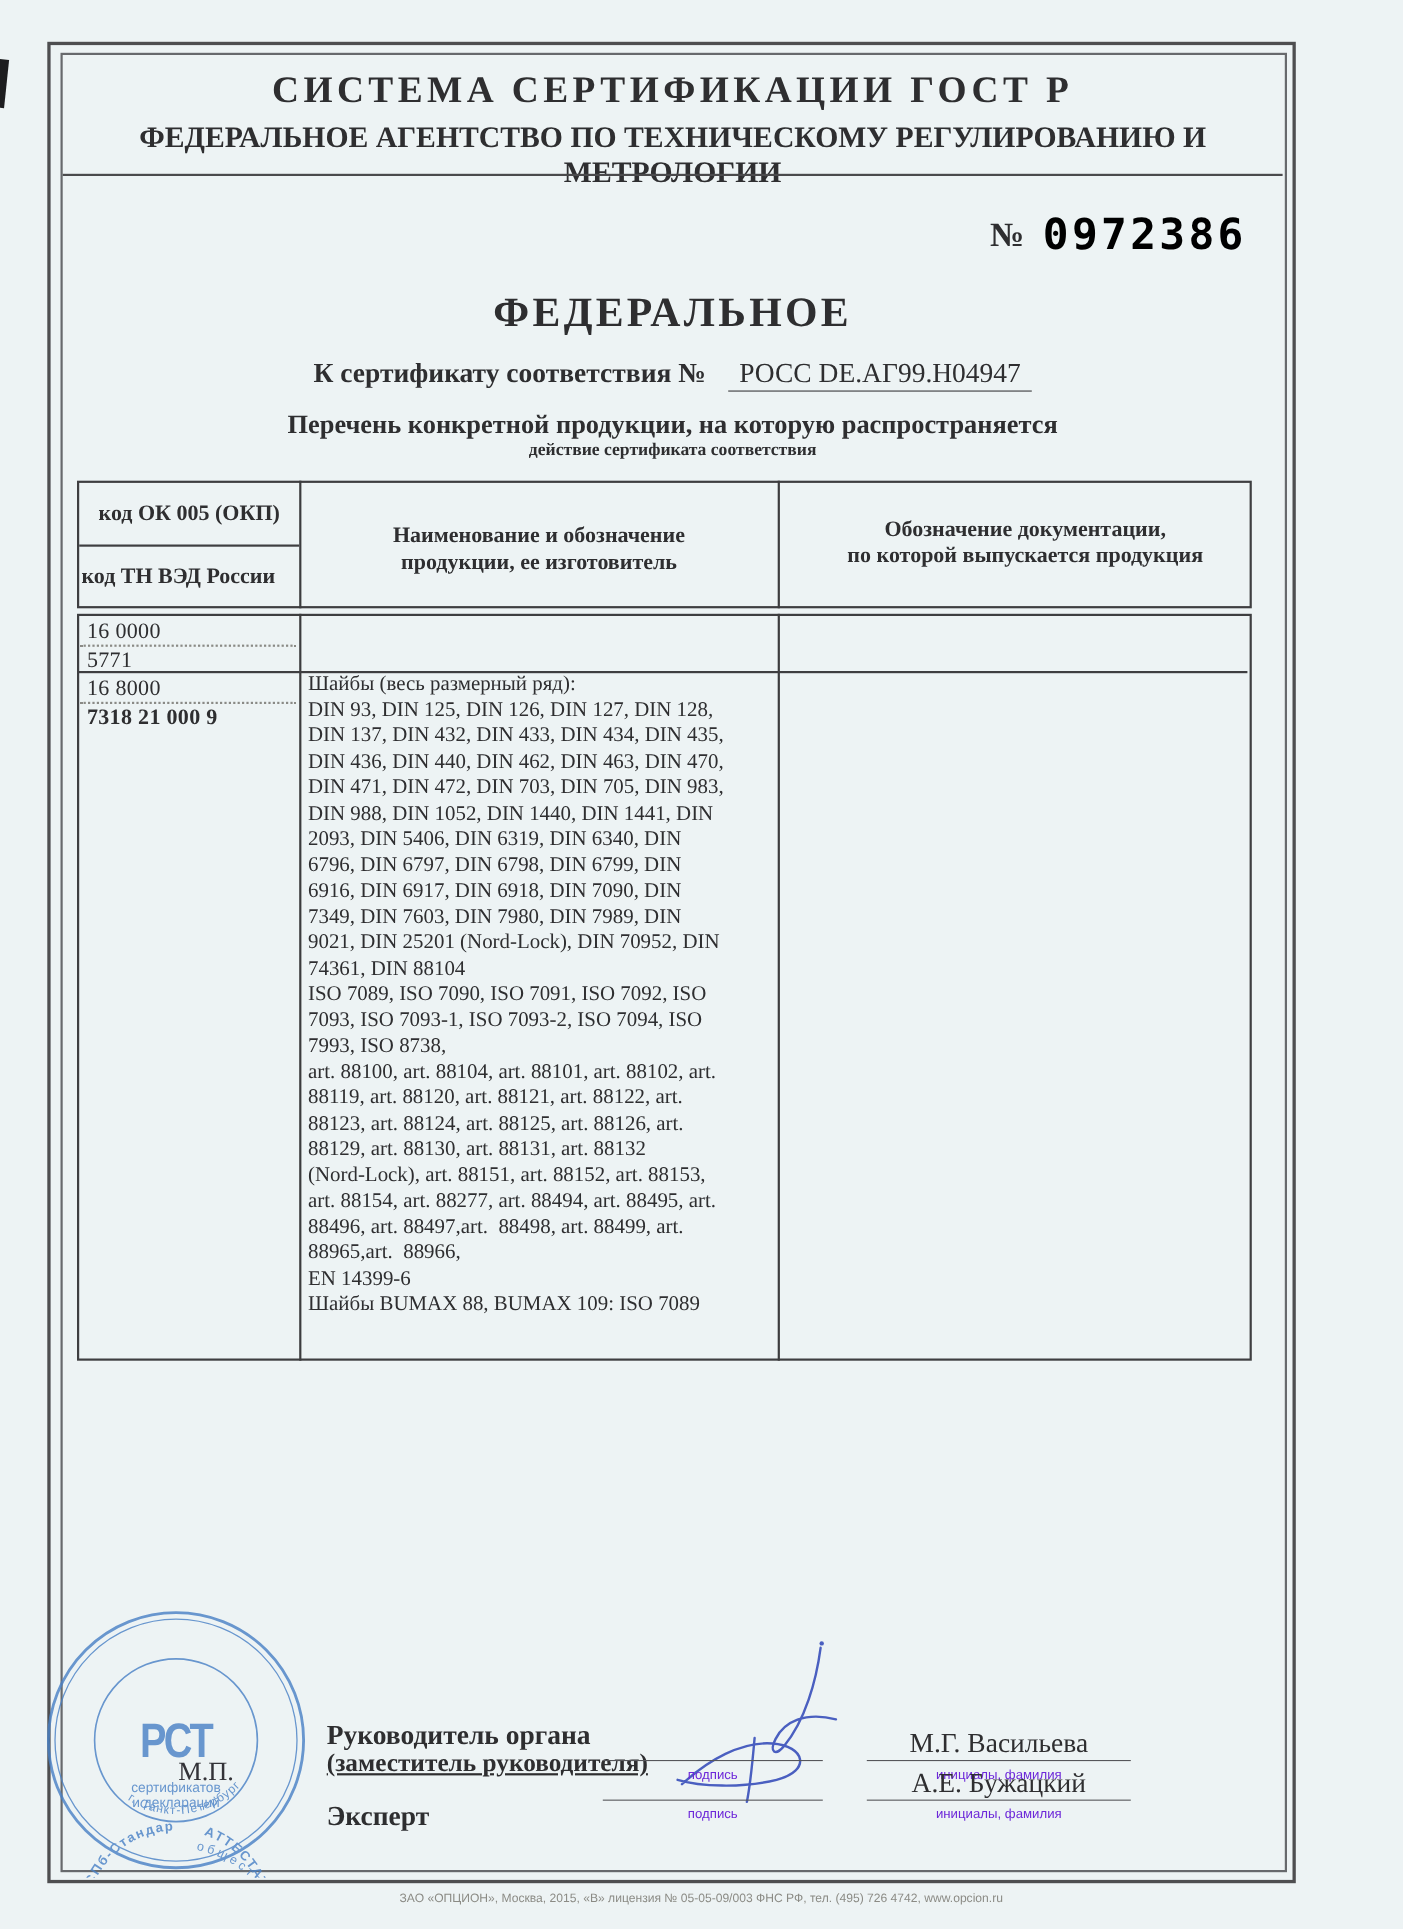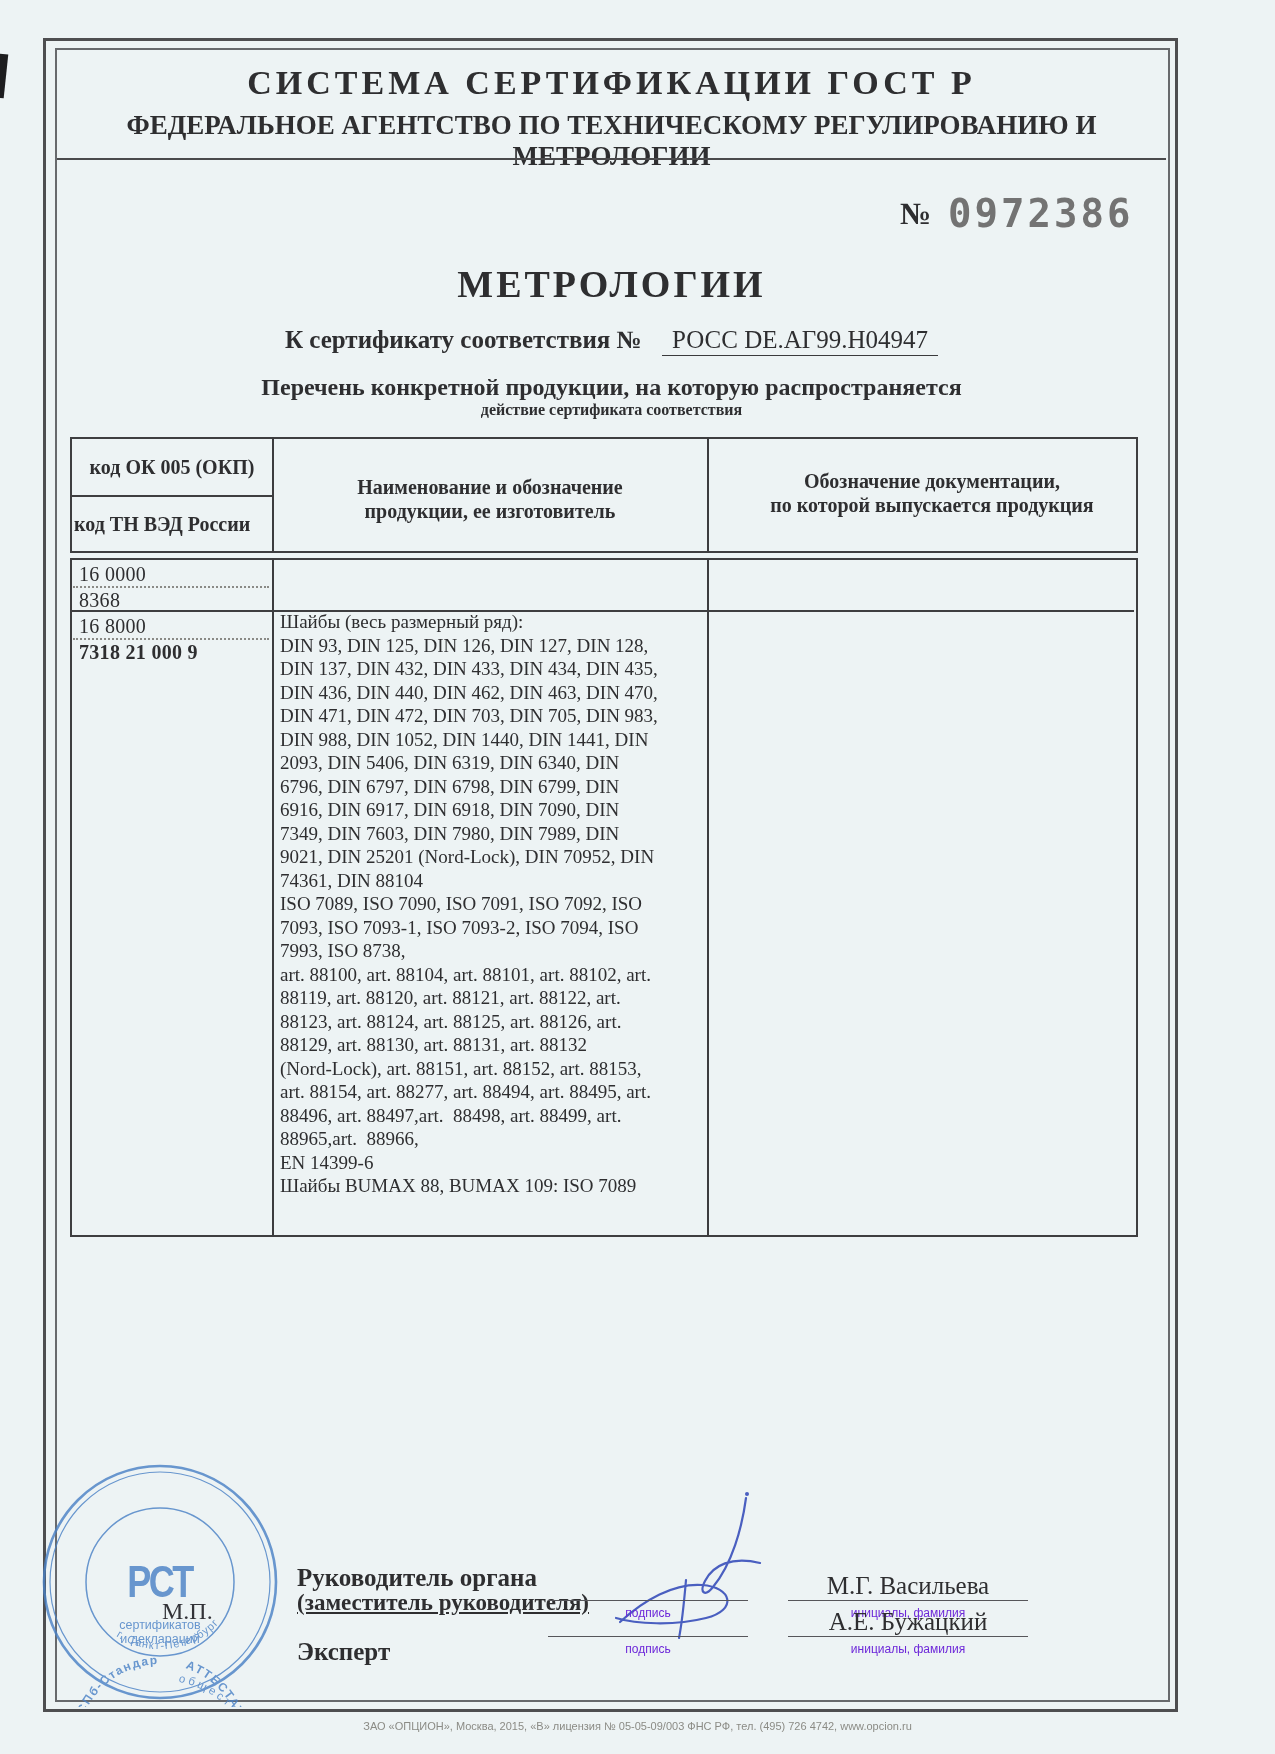--- a/index.html
+++ b/index.html
@@ -25,23 +25,23 @@
 <div class="abs" style="left:-3px;top:54px;width:9px;height:44px;background:#1d1d1f;transform:rotate(6deg);"></div>
 
 <div class="abs" style="left:43px;top:38px;width:1129px;height:1668px;border:3px solid #4e4e50;background:#edf3f4;"></div>
 <div class="abs" style="left:55px;top:48px;width:1111px;height:1650px;border:2px solid #67696c;"></div>
 
 <div class="abs ctr b" style="top:64px;font-size:34px;letter-spacing:4px;">СИСТЕМА СЕРТИФИКАЦИИ ГОСТ Р</div>
 <div class="abs ctr b" style="top:110px;font-size:27px;">ФЕДЕРАЛЬНОЕ АГЕНТСТВО ПО ТЕХНИЧЕСКОМУ РЕГУЛИРОВАНИЮ И МЕТРОЛОГИИ</div>
 <div class="abs" style="left:57px;top:158px;width:1109px;height:2px;background:#4a4a4c;"></div>
 
 <div class="abs b" style="left:900px;top:196px;font-size:31px;">№</div>
-<div class="abs b" style="left:948px;top:191px;font-size:39px;letter-spacing:3px;color:#737373;font-family:'DejaVu Sans Mono','Liberation Mono',monospace;">0972386</div>
+<div class="abs b" style="left:948px;top:191px;font-size:39px;letter-spacing:3px;color:#000000;font-family:'DejaVu Sans Mono','Liberation Mono',monospace;">0972386</div>
 
-<div class="abs ctr b" style="top:262px;font-size:38px;letter-spacing:3px;">МЕТРОЛОГИИ</div>
+<div class="abs ctr b" style="top:262px;font-size:38px;letter-spacing:3px;">ФЕДЕРАЛЬНОЕ</div>
 
 <div class="abs ctr" style="top:326px;font-size:25px;">
   <span class="b">К сертификату соответствия №</span>
   <span style="margin-left:14px;padding:0 10px 2px 10px;border-bottom:1.6px solid #3a3a3c;text-align:center;">РОСС DE.АГ99.Н04947</span>
 </div>
 
 <div class="abs ctr b" style="top:374px;font-size:24px;">Перечень конкретной продукции,  на которую распространяется</div>
 <div class="abs ctr b" style="top:401px;font-size:16px;">действие сертификата соответствия</div>
 
 <div class="abs" style="left:70px;top:437px;width:1064px;height:112px;border:2px solid #3e3e40;"></div>
@@ -55,21 +55,21 @@
 <div class="abs thead" style="left:722px;top:443px;width:420px;height:100px;">Обозначение документации,
 по которой выпускается продукция</div>
 
 <div class="abs" style="left:70px;top:558px;width:1064px;height:675px;border:2px solid #3e3e40;"></div>
 <div class="abs vline" style="left:272px;top:558px;height:679px;"></div>
 <div class="abs vline" style="left:707px;top:558px;height:679px;"></div>
 <div class="abs" style="left:70px;top:610px;width:1064px;height:2px;background:#3e3e40;"></div>
 
 <div class="abs codetxt" style="left:79px;top:563px;">16 0000</div>
 <div class="abs dotted" style="left:73px;top:586px;width:196px;"></div>
-<div class="abs codetxt" style="left:79px;top:589px;">8368</div>
+<div class="abs codetxt" style="left:79px;top:589px;">5771</div>
 
 <div class="abs codetxt" style="left:79px;top:615px;">16 8000</div>
 <div class="abs dotted" style="left:73px;top:638px;width:196px;"></div>
 <div class="abs codetxt" style="left:79px;top:641px;font-weight:bold;">7318 21 000 9</div>
 <div class="abs" id="product-lines" style="left:280px;top:610px;width:424px;height:618px;">Шайбы (весь размерный ряд):
 DIN 93, DIN 125, DIN 126, DIN 127, DIN 128,
 DIN 137, DIN 432, DIN 433, DIN 434, DIN 435,
 DIN 436, DIN 440, DIN 462, DIN 463, DIN 470,
 DIN 471, DIN 472, DIN 703, DIN 705, DIN 983,
 DIN 988, DIN 1052, DIN 1440, DIN 1441, DIN

